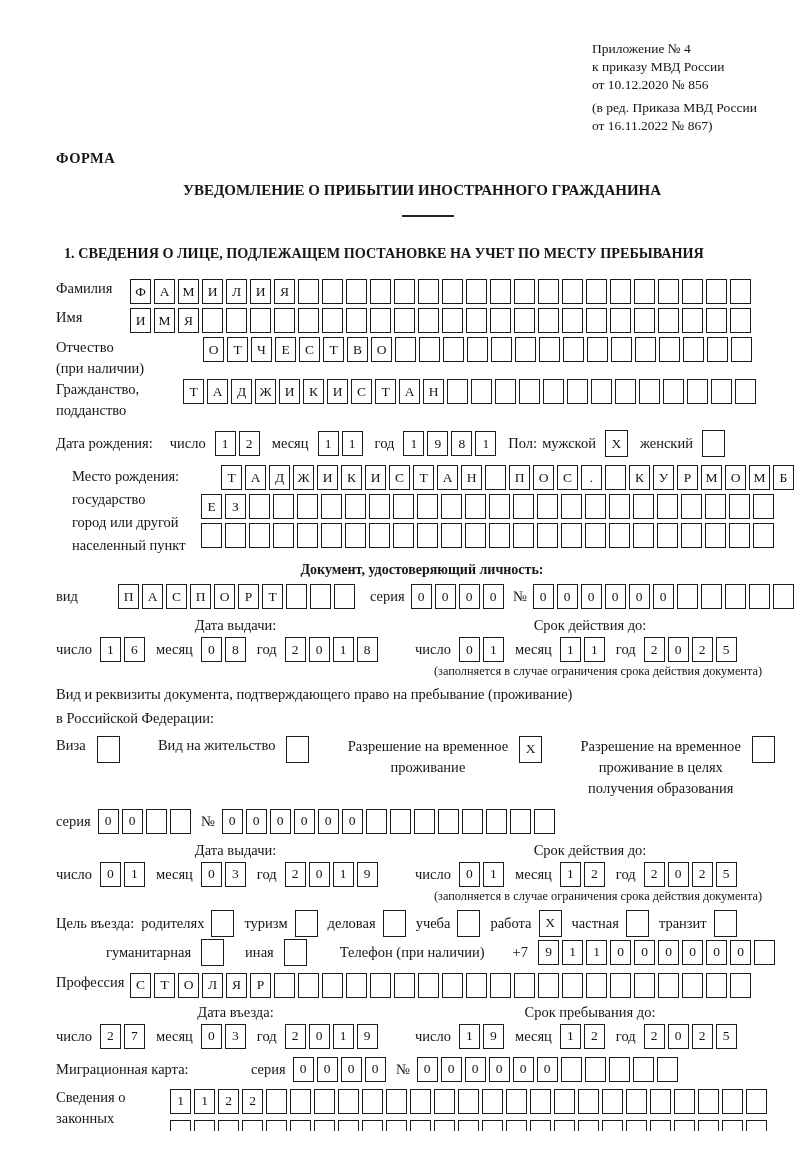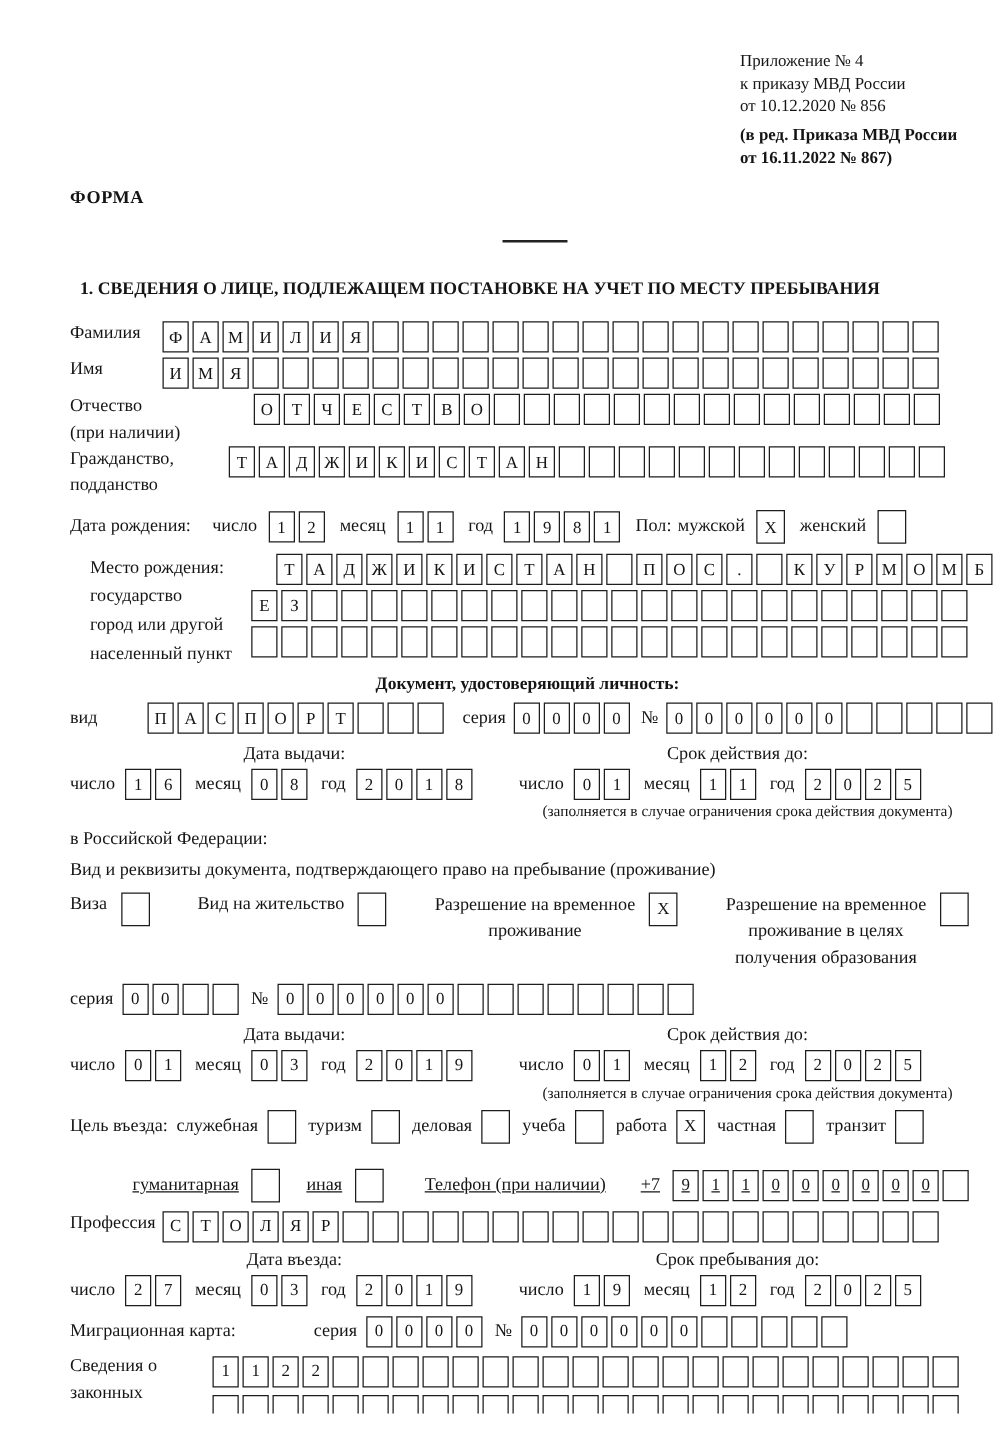--- a/index.html
+++ b/index.html
@@ -4,21 +4,21 @@
 <style>
   html,body{margin:0;padding:0;background:#fff;}
   .page{
     width:800px;height:1131px;box-sizing:border-box;
     padding:40px 12px 0 56px;overflow:hidden;position:relative;
     background:#fff;color:#151515;
     font-family:"Liberation Serif","DejaVu Serif",serif;
   }
   .lbl{font-size:14.5px;line-height:1.3;white-space:nowrap;flex:0 0 auto;}
   .annex{margin-left:auto;width:196px;font-size:13.5px;line-height:18px;}
-  .amend{margin-top:5px;font-weight:bold;}
+  .amend{margin-top:5px;}
   .forma{text-align:left;margin:15px 24px 0 0;font-weight:bold;font-size:14.5px;letter-spacing:.5px;}
   .title{text-align:center;font-weight:bold;font-size:15px;line-height:22px;margin-top:12px;}
   .uline{display:inline-block;width:52px;border-bottom:2px solid #222;margin-left:12px;height:12px;}
   .sechead{font-weight:bold;font-size:14.2px;margin:22px 0 0 8px;}
   .row{display:flex;align-items:flex-start;}
   .boxes{display:flex;flex:0 0 auto;}
   .cb{
     display:inline-flex;align-items:center;justify-content:center;flex:0 0 auto;
     width:21px;height:25px;box-sizing:border-box;border:1.6px solid #1d1d1d;
     margin-right:3px;font-size:13.5px;background:#fff;
@@ -54,20 +54,21 @@
     <div>к приказу МВД России</div>
     <div>от 10.12.2020 № 856</div>
     <div class="amend">
       <div>(в ред. Приказа МВД России</div>
       <div>от 16.11.2022 № 867)</div>
     </div>
   </div>
   <div class="forma">ФОРМА</div>
 
   <div class="title">
+    <div>УВЕДОМЛЕНИЕ О ПРИБЫТИИ ИНОСТРАННОГО ГРАЖДАНИНА</div>
     <div><span class="uline"></span></div>
   </div>
 
   <div class="sechead">1. СВЕДЕНИЯ О ЛИЦЕ, ПОДЛЕЖАЩЕМ ПОСТАНОВКЕ НА УЧЕТ ПО МЕСТУ ПРЕБЫВАНИЯ</div>
 
   <div class="row mt17 mb4">
     <span class="lbl w74">Фамилия</span>
     <span class="boxes">
         <span class="cb">Ф</span>
         <span class="cb">А</span>
@@ -394,22 +395,22 @@
             <span class="cb">2</span>
             <span class="cb">0</span>
             <span class="cb">2</span>
             <span class="cb">5</span>
           </span>
       </div>
     </div>
   </div>
   <div class="note">(заполняется в случае ограничения срока действия документа)</div>
 
+  <div class="lbl" style="margin-top:6px;">Вид и реквизиты документа, подтверждающего право на пребывание (проживание)</div>
   <div class="lbl" style="margin-top:5px;">в Российской Федерации:</div>
-  <div class="lbl" style="margin-top:6px;">Вид и реквизиты документа, подтверждающего право на пребывание (проживание)</div>
 
   <div class="chkrow">
     <div class="chk">
       <span class="lbl">Виза</span>
       <span class="boxes lg">
           <span class="cb"></span>
         </span>
     </div>
     <div class="chk">
       <span class="lbl">Вид на жительство</span>
@@ -508,21 +509,21 @@
             <span class="cb">2</span>
             <span class="cb">5</span>
           </span>
       </div>
     </div>
   </div>
   <div class="note">(заполняется в случае ограничения срока действия документа)</div>
 
   <div class="dgrow" style="margin-top:6px;gap:7px;">
     <span class="lbl">Цель въезда:</span>
-    <span class="lbl">служебная</span>
+    <span class="lbl">родителях</span>
     <span class="boxes lg">
         <span class="cb"></span>
       </span>
     <span class="lbl">туризм</span>
     <span class="boxes lg">
         <span class="cb"></span>
       </span>
     <span class="lbl">деловая</span>
     <span class="boxes lg">
         <span class="cb"></span>
@@ -538,21 +539,21 @@
     <span class="lbl">частная</span>
     <span class="boxes lg">
         <span class="cb"></span>
       </span>
     <span class="lbl">транзит</span>
     <span class="boxes lg">
         <span class="cb"></span>
       </span>
   </div>
 
-  <div class="dgrow gap50" style="margin-top:20px;gap:10px;padding-right:10px;text-decoration:underline;">
+  <div class="dgrow gap50" style="margin-top:2px;gap:10px;padding-right:10px;">
     <span class="lbl">гуманитарная</span>
     <span class="boxes lg">
         <span class="cb"></span>
       </span>
     <span class="lbl" style="margin-left:8px;">иная</span>
     <span class="boxes lg">
         <span class="cb"></span>
       </span>
     <span class="lbl pushr">Телефон (при наличии)</span>
     <span class="lbl" style="margin-left:18px;">+7</span>

